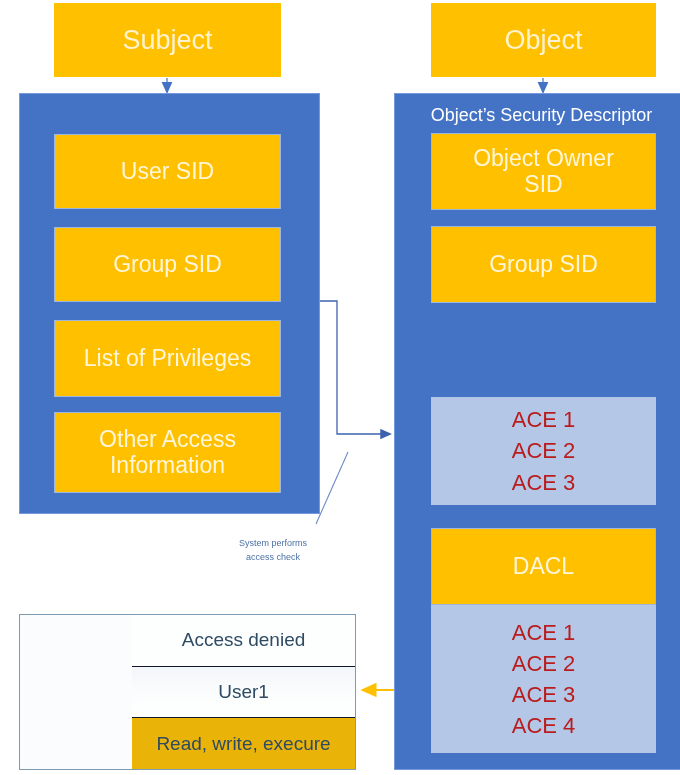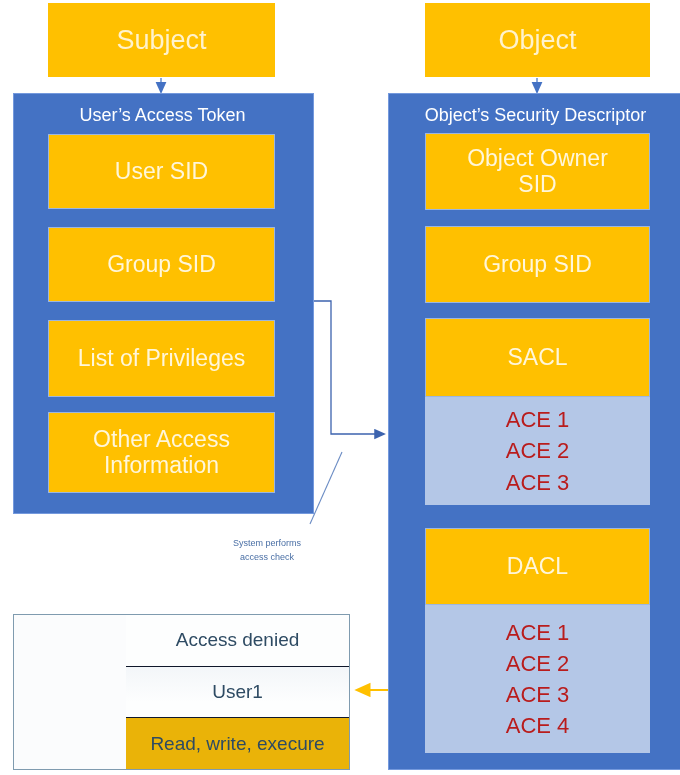--- a/index.html
+++ b/index.html
@@ -2,21 +2,21 @@
 <html><head>
 <meta charset="utf-8">
 <title>Windows Access Control Diagram</title>
 <style>
   html,body{margin:0;padding:0;background:#ffffff;}
   body{
     width:680px;height:775px;position:relative;overflow:hidden;
     font-family:"Liberation Sans","DejaVu Sans",sans-serif;
     -webkit-font-smoothing:antialiased;
   }
-  .canvas{position:absolute;left:10px;top:0;width:624px;height:775px;padding-left:8px;}
+  .canvas{position:absolute;left:16px;top:0;width:624px;height:775px;padding-left:8px;}
 
   
   .box{position:absolute;box-sizing:border-box;display:flex;align-items:center;justify-content:center;text-align:center;line-height:1.12;}
   .orange{background:#FFC000;color:#FFF2CC;}
   .bluebox{background:#4472C4;border:1px solid #7499DD;}
   .inner-orange{background:#FFC000;border:1px solid #9CB6E0;color:#FFF6DA;}
   .lightblue{background:#B4C7E7;color:#b91c1c;border:1px solid #B4C7E7;}
 
   .t-subject{font-size:27px;}
   .t-header{font-size:18px;color:#FFFFFF;}
@@ -68,23 +68,20 @@
 
     <path d="M428,673 L411,673 L411,690 L347,690" fill="none" stroke="#FFC000" stroke-width="1.8" marker-end="url(#arrOrange)"></path>
   </svg>
 
   <div class="box orange t-subject" style="left:38px;top:3px;width:227px;height:74px;">
     <span>Subject</span>
   </div>
 
   <div class="bluebox" style="position:absolute;left:3px;top:93px;width:299px;height:419px;"></div>
 
-  <div class="box t-header" style="left:3px;top:101px;width:299px;height:28px;">
-    <span>User’s Access Token</span>
-  </div>
 
   <div class="box inner-orange t-inner" style="left:38px;top:134px;width:227px;height:75px;">
     <span>User SID</span>
   </div>
 
   <div class="box inner-orange t-inner" style="left:38px;top:227px;width:227px;height:75px;">
     <span>Group SID</span>
   </div>
 
   <div class="box inner-orange t-inner" style="left:38px;top:320px;width:227px;height:77px;">
@@ -108,23 +105,20 @@
 
   <div class="box inner-orange t-inner" style="left:415px;top:133px;width:225px;height:77px;white-space:pre-line;">
     <span>Object Owner
 SID</span>
   </div>
 
   <div class="box inner-orange t-inner" style="left:415px;top:226px;width:225px;height:77px;">
     <span>Group SID</span>
   </div>
 
-  <div class="box inner-orange t-inner" style="left:415px;top:318px;width:225px;height:79px;">
-    <span>SACL</span>
-  </div>
   <div class="box lightblue t-ace" style="left:415px;top:397px;width:225px;height:108px;flex-direction:column;justify-content:center;">
     <span>ACE 1</span>
     <span>ACE 2</span>
     <span>ACE 3</span>
   </div>
 
   <div class="box inner-orange t-inner" style="left:415px;top:528px;width:225px;height:77px;align-items:center;">
     <span>DACL</span>
   </div>
   <div class="box lightblue t-ace" style="left:415px;top:605px;width:225px;height:148px;flex-direction:column;justify-content:center;">

